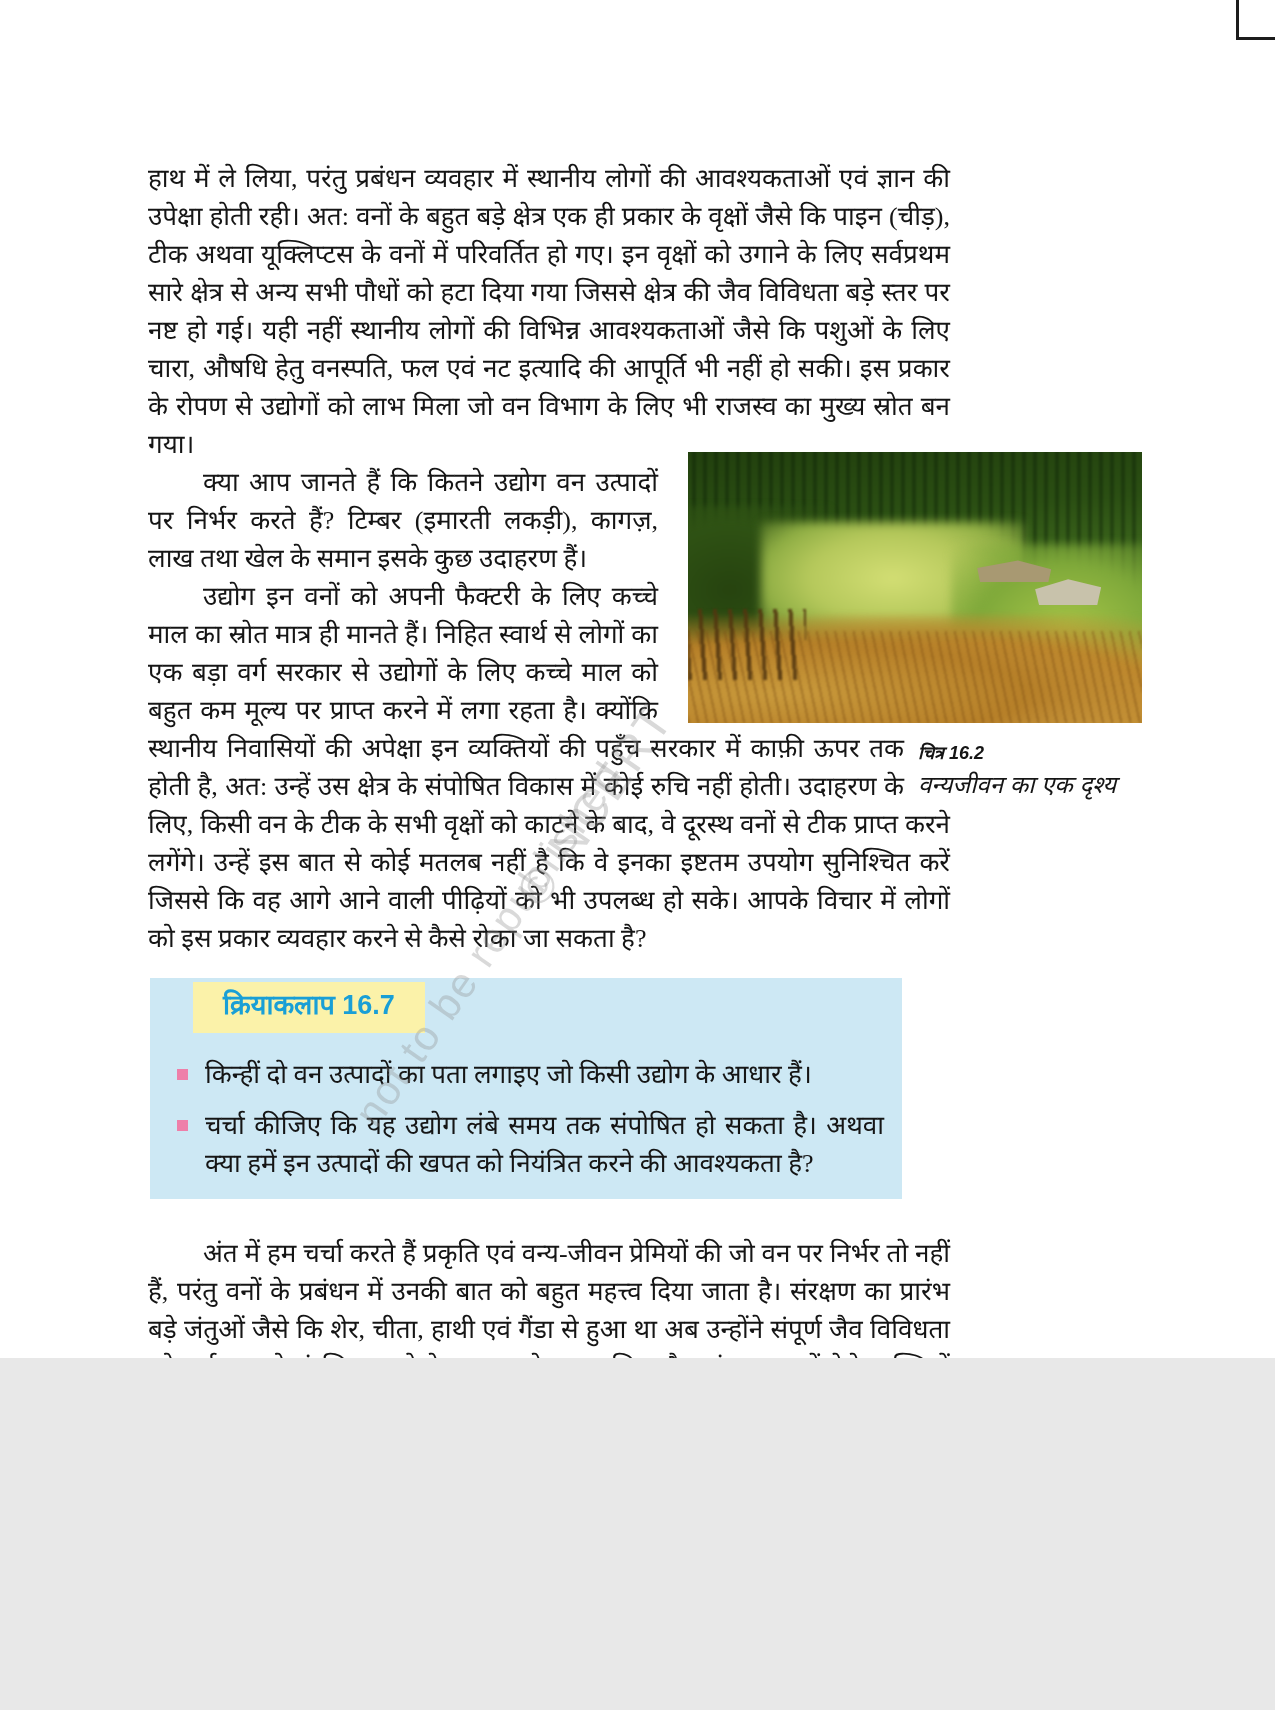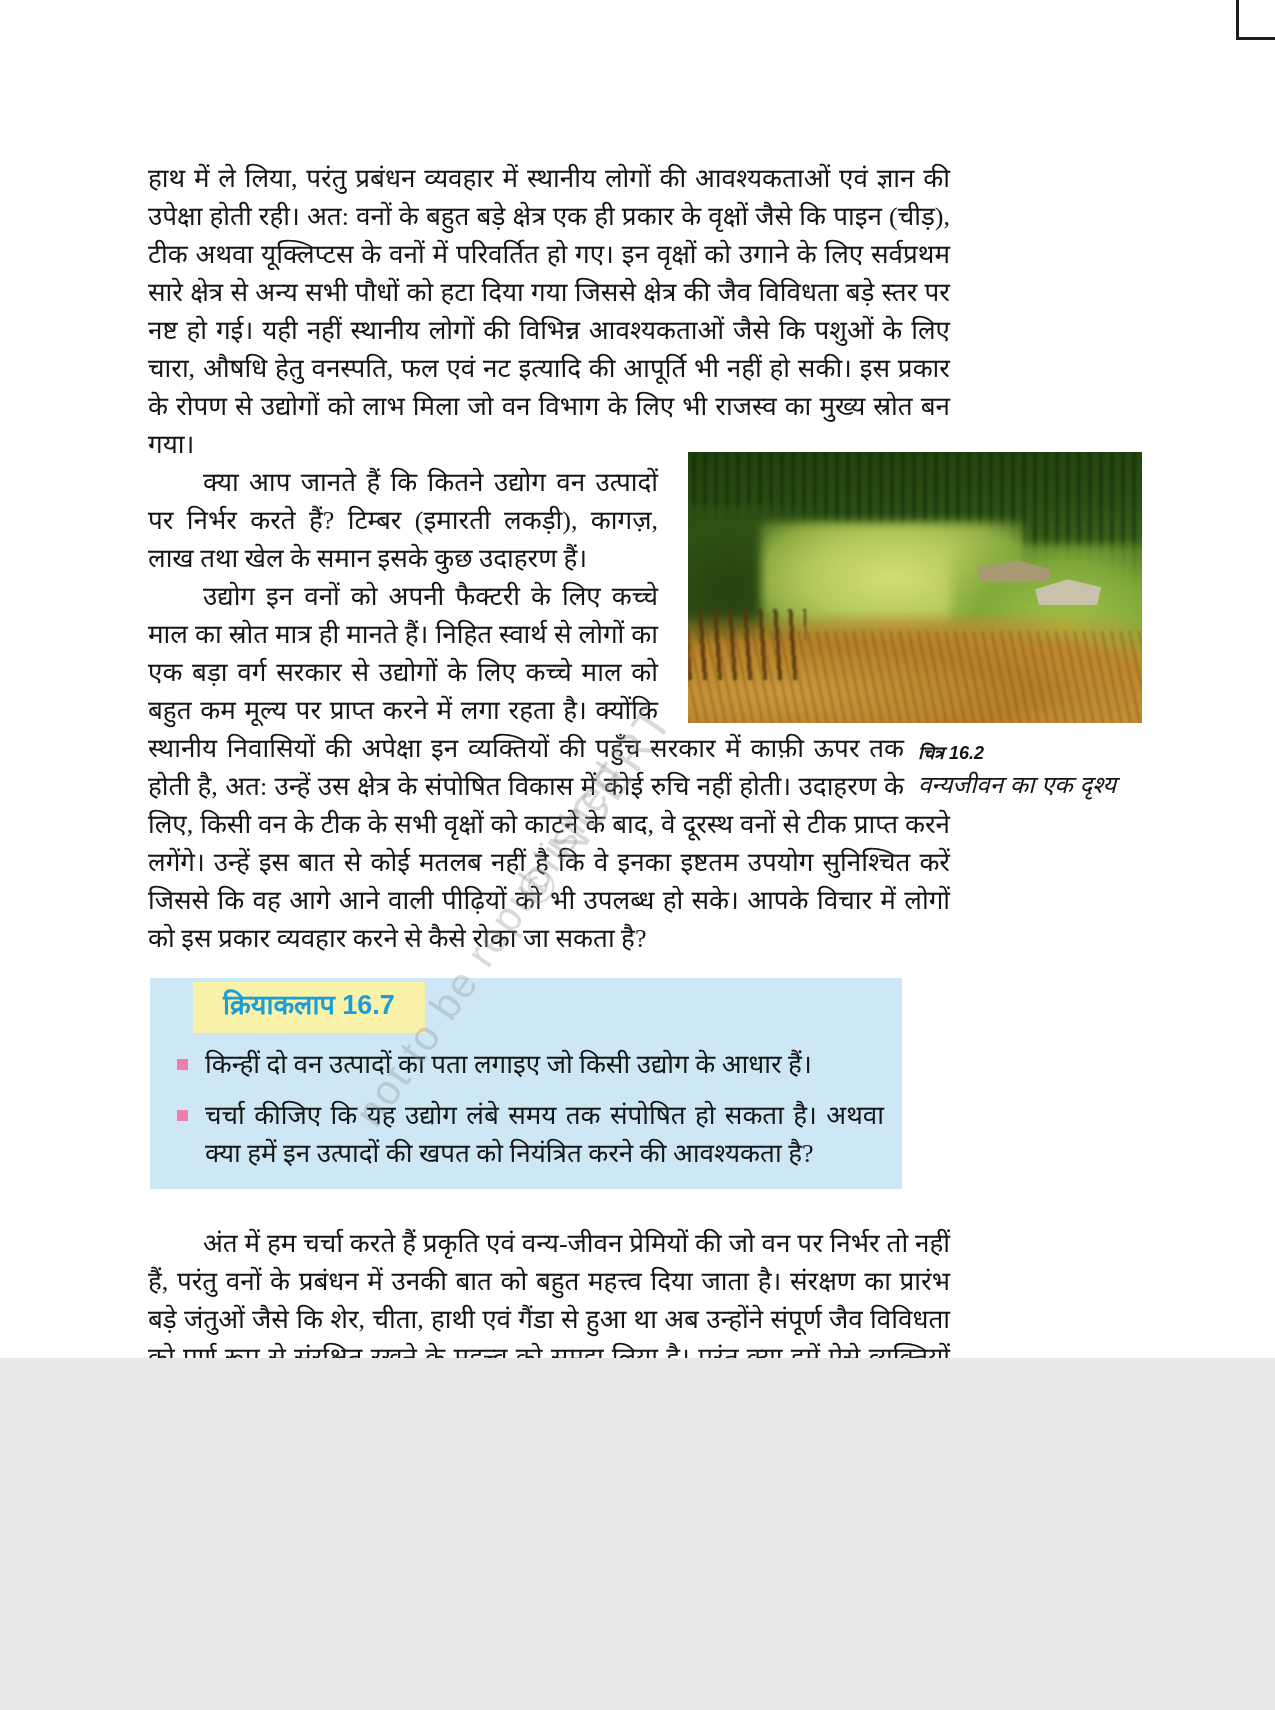--- a/index.html
+++ b/index.html
@@ -20,21 +20,21 @@
   .body-col p{margin:0; padding:0;}
   .indent{text-indent:55px;}
   .spacer-a{float:right; clear:right; width:292px; height:266px;}
   .spacer-b{float:right; clear:right; width:46px; height:76px;}
 
   
   .activity{
     margin:20px 48px 0 2px; background:#cde8f4; padding:0 0 16px 0;
   }
   .activity-tab{
-    display:inline-block; margin:4px 0 0 43px; background:#fbf2a9;
+    display:inline-block; margin:4px 0 10px 43px; background:#fbf2a9;
     padding:5px 30px 8px 30px;
   }
   .activity-title{
     font-family:"Liberation Sans","DejaVu Sans",sans-serif;
     font-weight:bold; font-size:27px; color:#199fd6; line-height:32px;
   }
   .bullet-row{position:relative; padding:0 18px 0 55px; margin-top:13px; text-align:justify;}
   .bullet-sq{
     position:absolute; left:27px; top:13px; width:11px; height:11px; background:#ee7fa9;
   }

